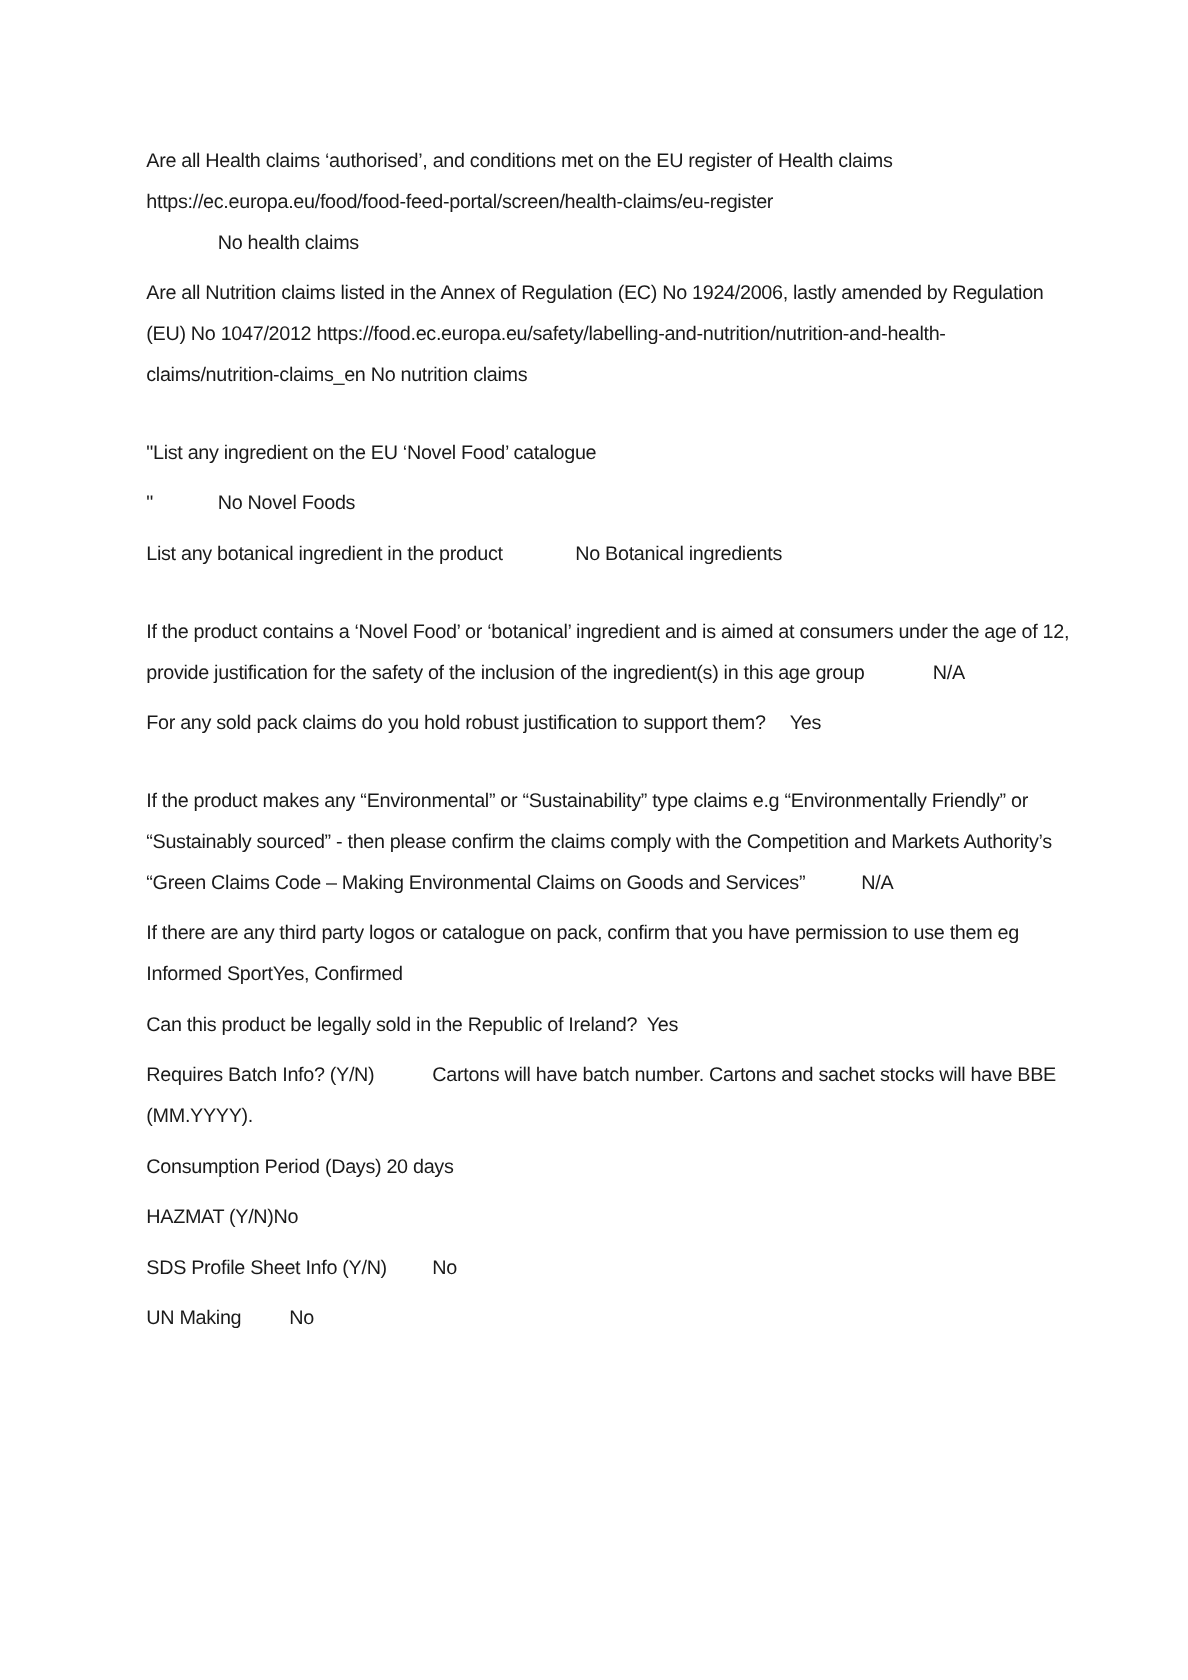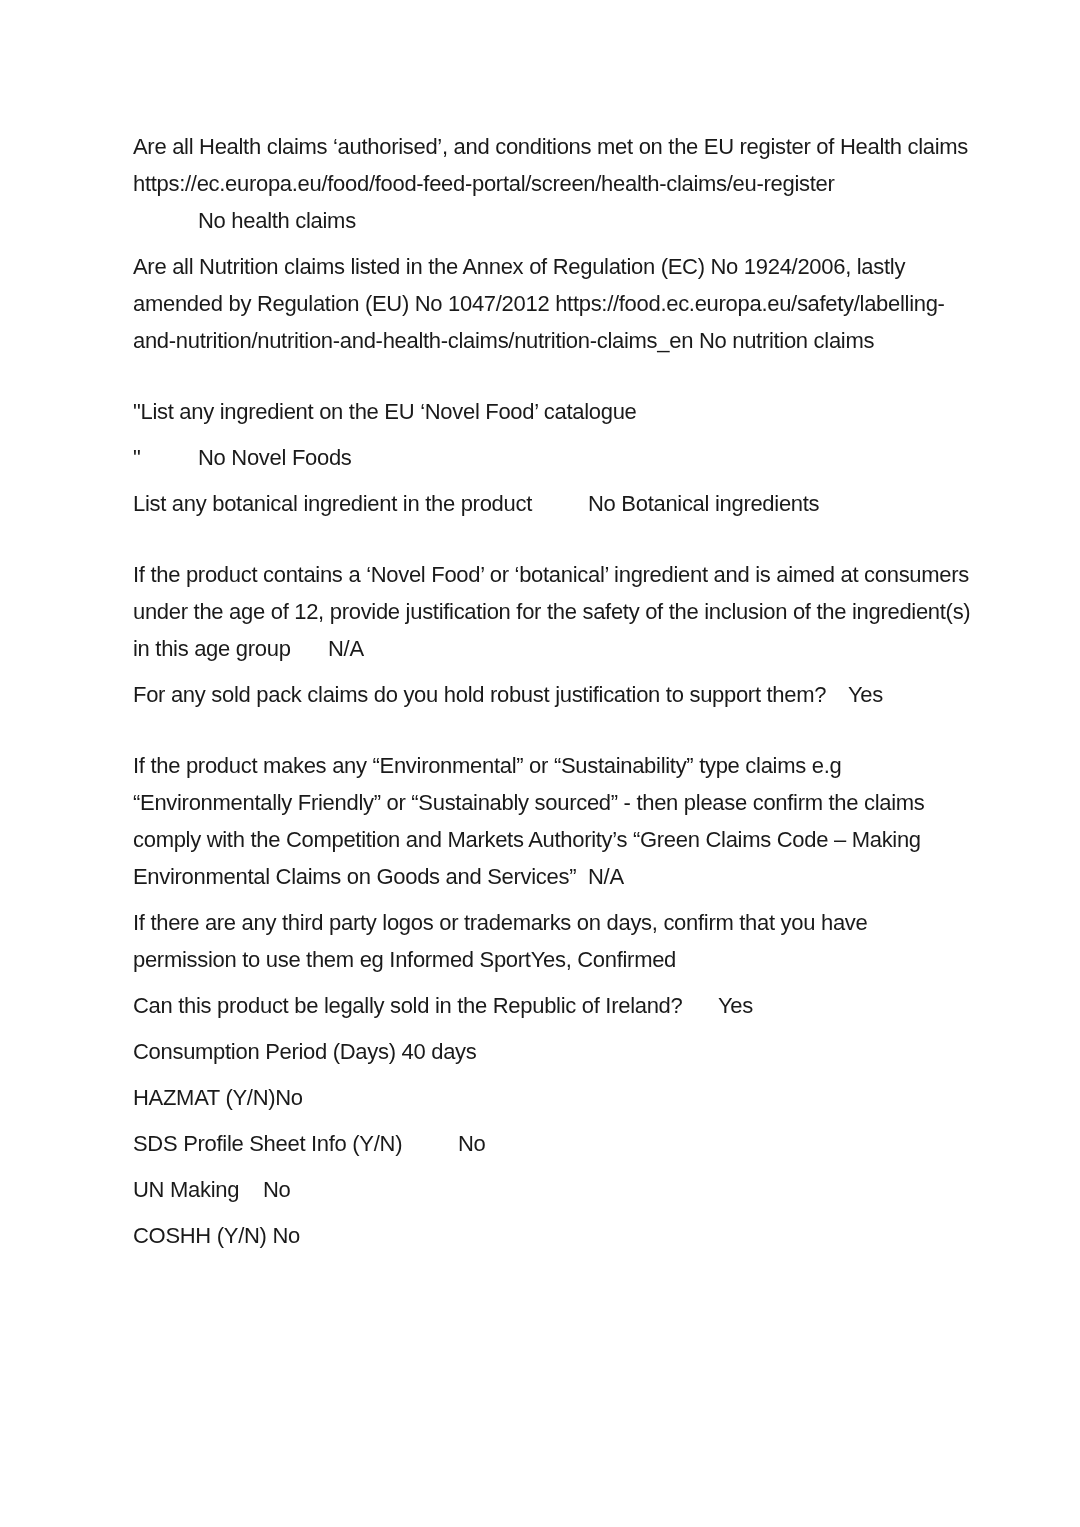--- a/index.html
+++ b/index.html
@@ -12,21 +12,21 @@
     width: 1080px;
     height: 1527px;
     box-sizing: border-box;
     background: #ffffff;
     padding: 128px 105px 0 133px;
     overflow: hidden;
   }
   .para {
     margin: 0 0 9px 0;
     font-family: "Liberation Sans", sans-serif;
-    font-size: 22px;
+    font-size: 18px;
     line-height: 37px;
     letter-spacing: -0.3px;
     color: #1a1a1a;
     white-space: pre-wrap;
     tab-size: 65px;
     overflow-wrap: break-word;
   }
   .spacer {
     height: 16px;
     margin: 0 0 9px 0;
@@ -41,20 +41,20 @@
   <p class="para">Are all Nutrition claims listed in the Annex of Regulation (EC) No 1924/2006, lastly amended by Regulation (EU) No 1047/2012 https://food.ec.europa.eu/safety/labelling-and-nutrition/nutrition-and-health-claims/nutrition-claims_en No nutrition claims</p>
   <p class="para spacer"></p>
   <p class="para">"List any ingredient on the EU ‘Novel Food’ catalogue</p>
   <p class="para">"	No Novel Foods</p>
   <p class="para">List any botanical ingredient in the product	No Botanical ingredients</p>
   <p class="para spacer"></p>
   <p class="para">If the product contains a ‘Novel Food’ or ‘botanical’ ingredient and is aimed at consumers under the age of 12, provide justification for the safety of the inclusion of the ingredient(s) in this age group	N/A</p>
   <p class="para">For any sold pack claims do you hold robust justification to support them?	Yes</p>
   <p class="para spacer"></p>
   <p class="para">If the product makes any “Environmental” or “Sustainability” type claims e.g “Environmentally Friendly” or “Sustainably sourced” - then please confirm the claims comply with the Competition and Markets Authority’s “Green Claims Code – Making Environmental Claims on Goods and Services”	N/A</p>
-  <p class="para">If there are any third party logos or trademarks on days, confirm that you have permission to use them eg Informed SportYes, Confirmed</p>
+  <p class="para">If there are any third party logos or catalogue on pack, confirm that you have permission to use them eg Informed SportYes, Confirmed</p>
   <p class="para">Can this product be legally sold in the Republic of Ireland?	Yes</p>
-  <p class="para">Consumption Period (Days) 40 days</p>
+  <p class="para">Requires Batch Info? (Y/N)	Cartons will have batch number. Cartons and sachet stocks will have BBE (MM.YYYY).</p>
+  <p class="para">Consumption Period (Days) 20 days</p>
   <p class="para">HAZMAT (Y/N)No</p>
   <p class="para">SDS Profile Sheet Info (Y/N)	No</p>
   <p class="para">UN Making	No</p>
-  <p class="para">COSHH (Y/N) No</p>
 </div>
 
 </body></html>

